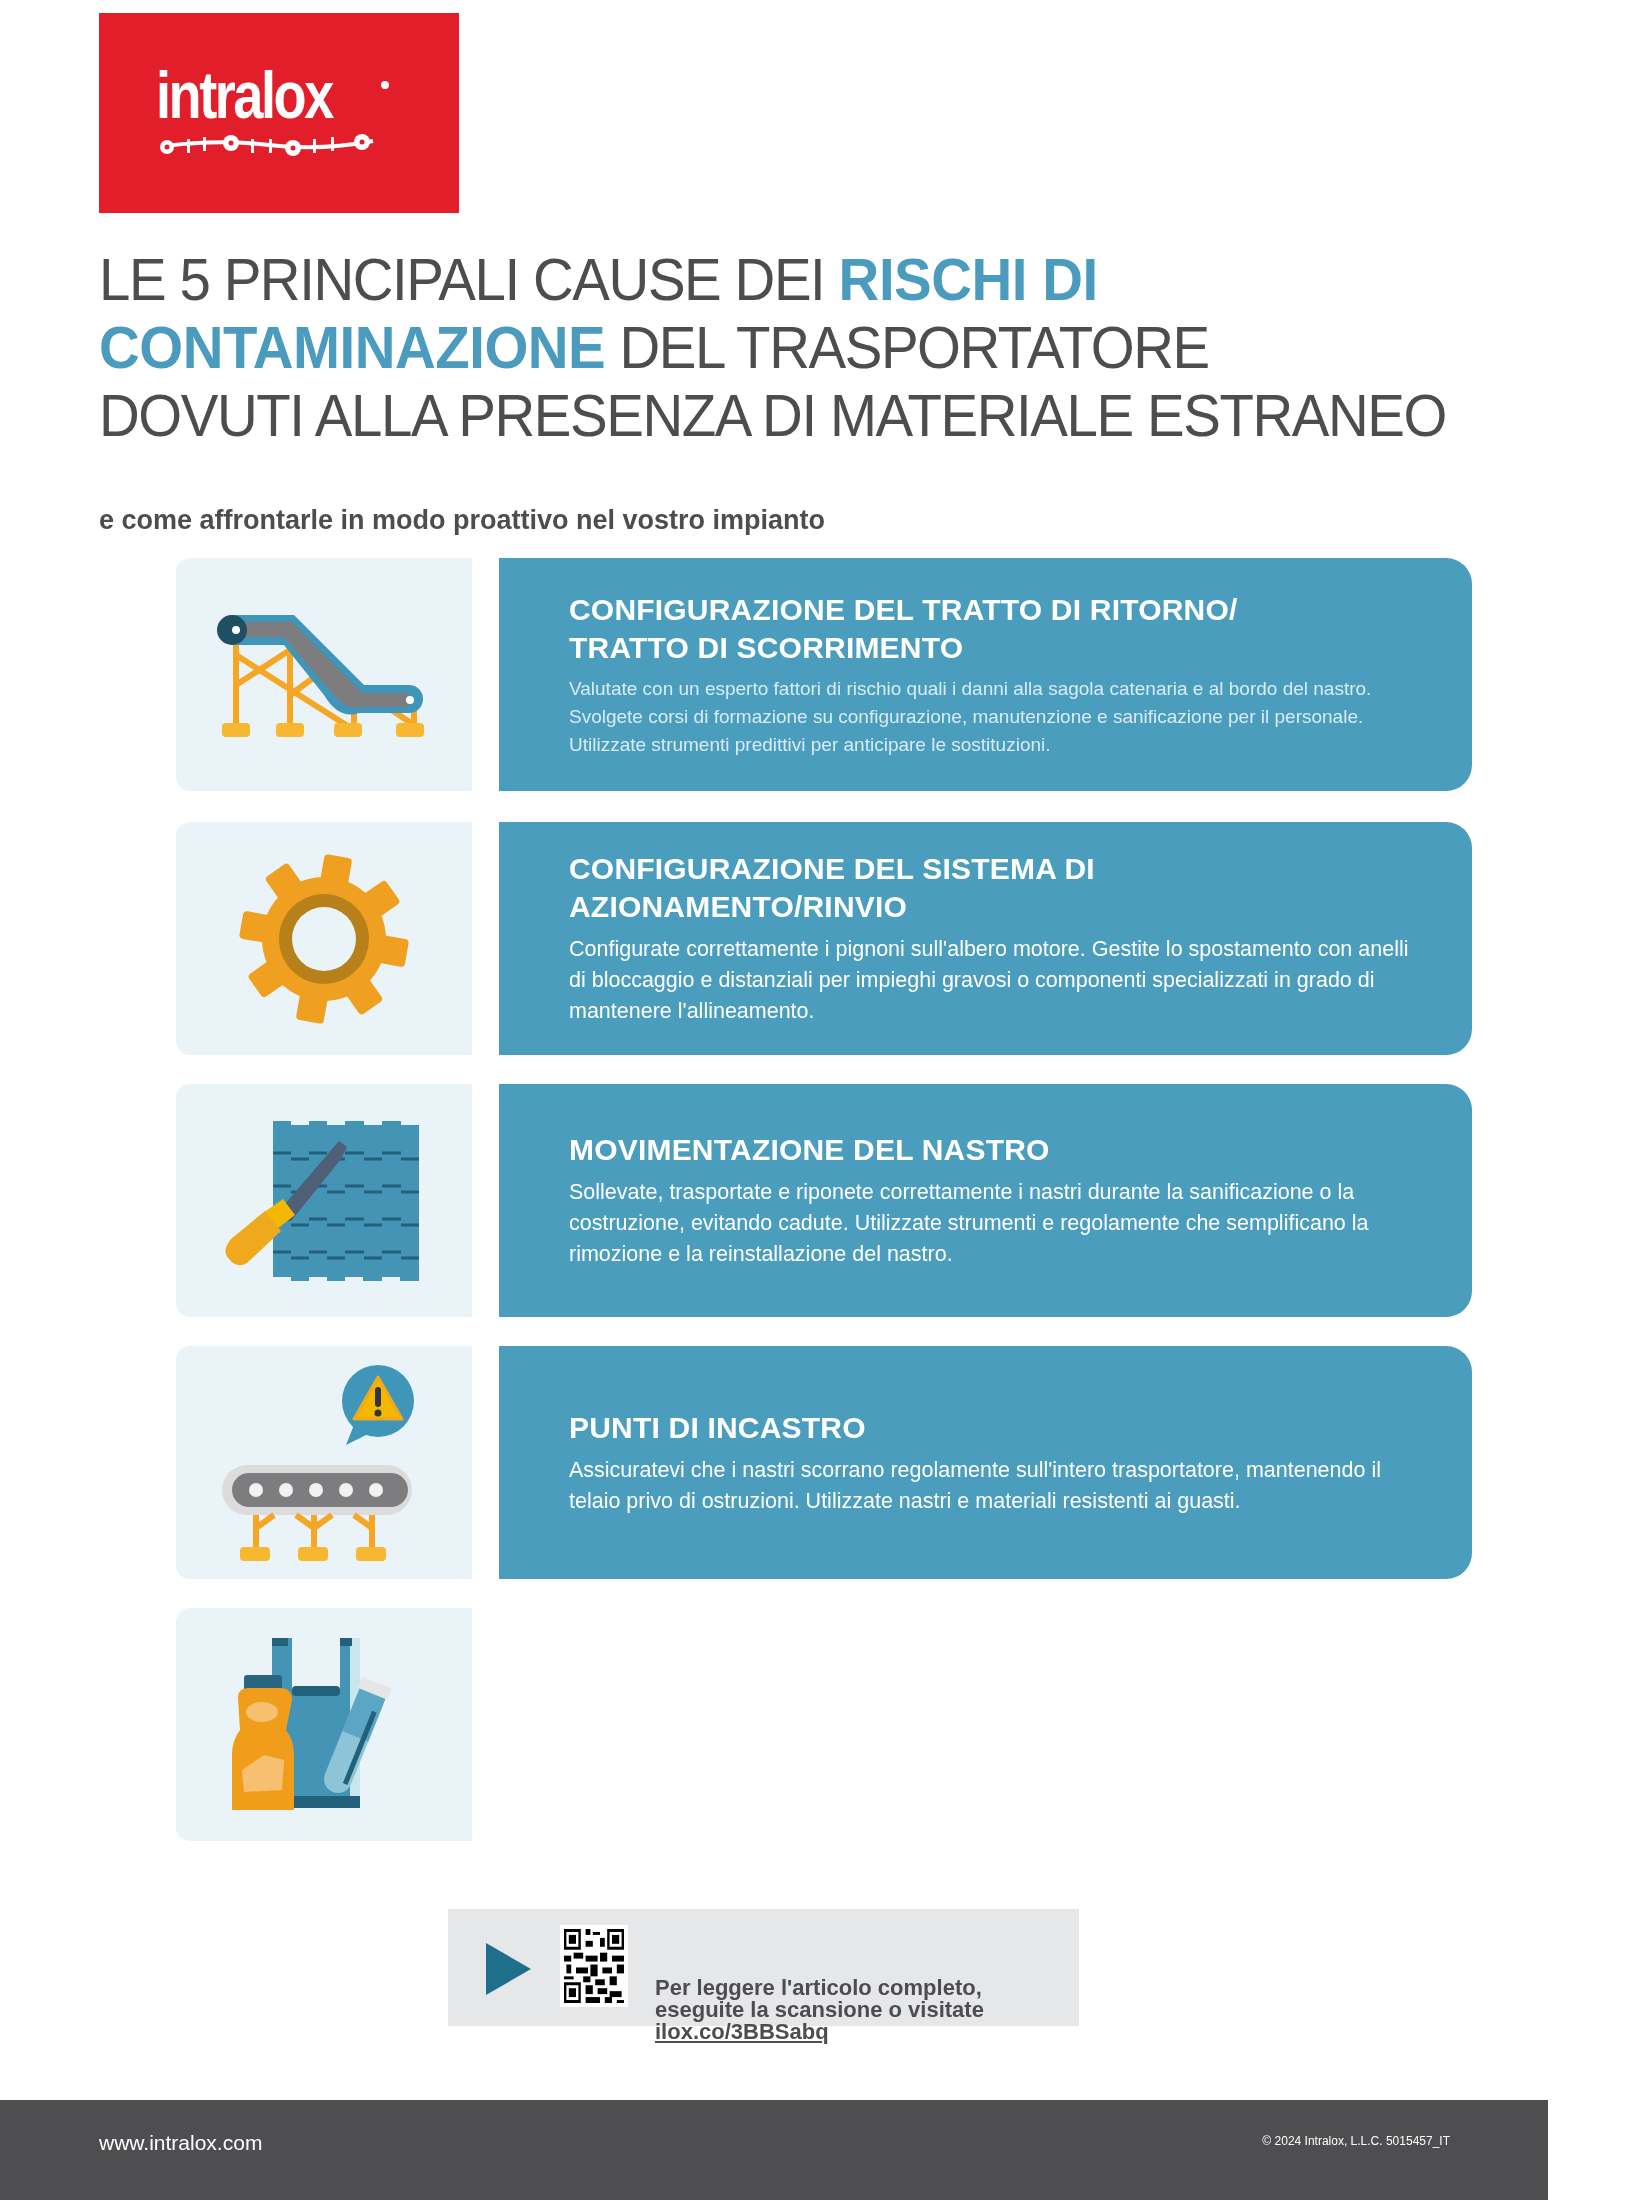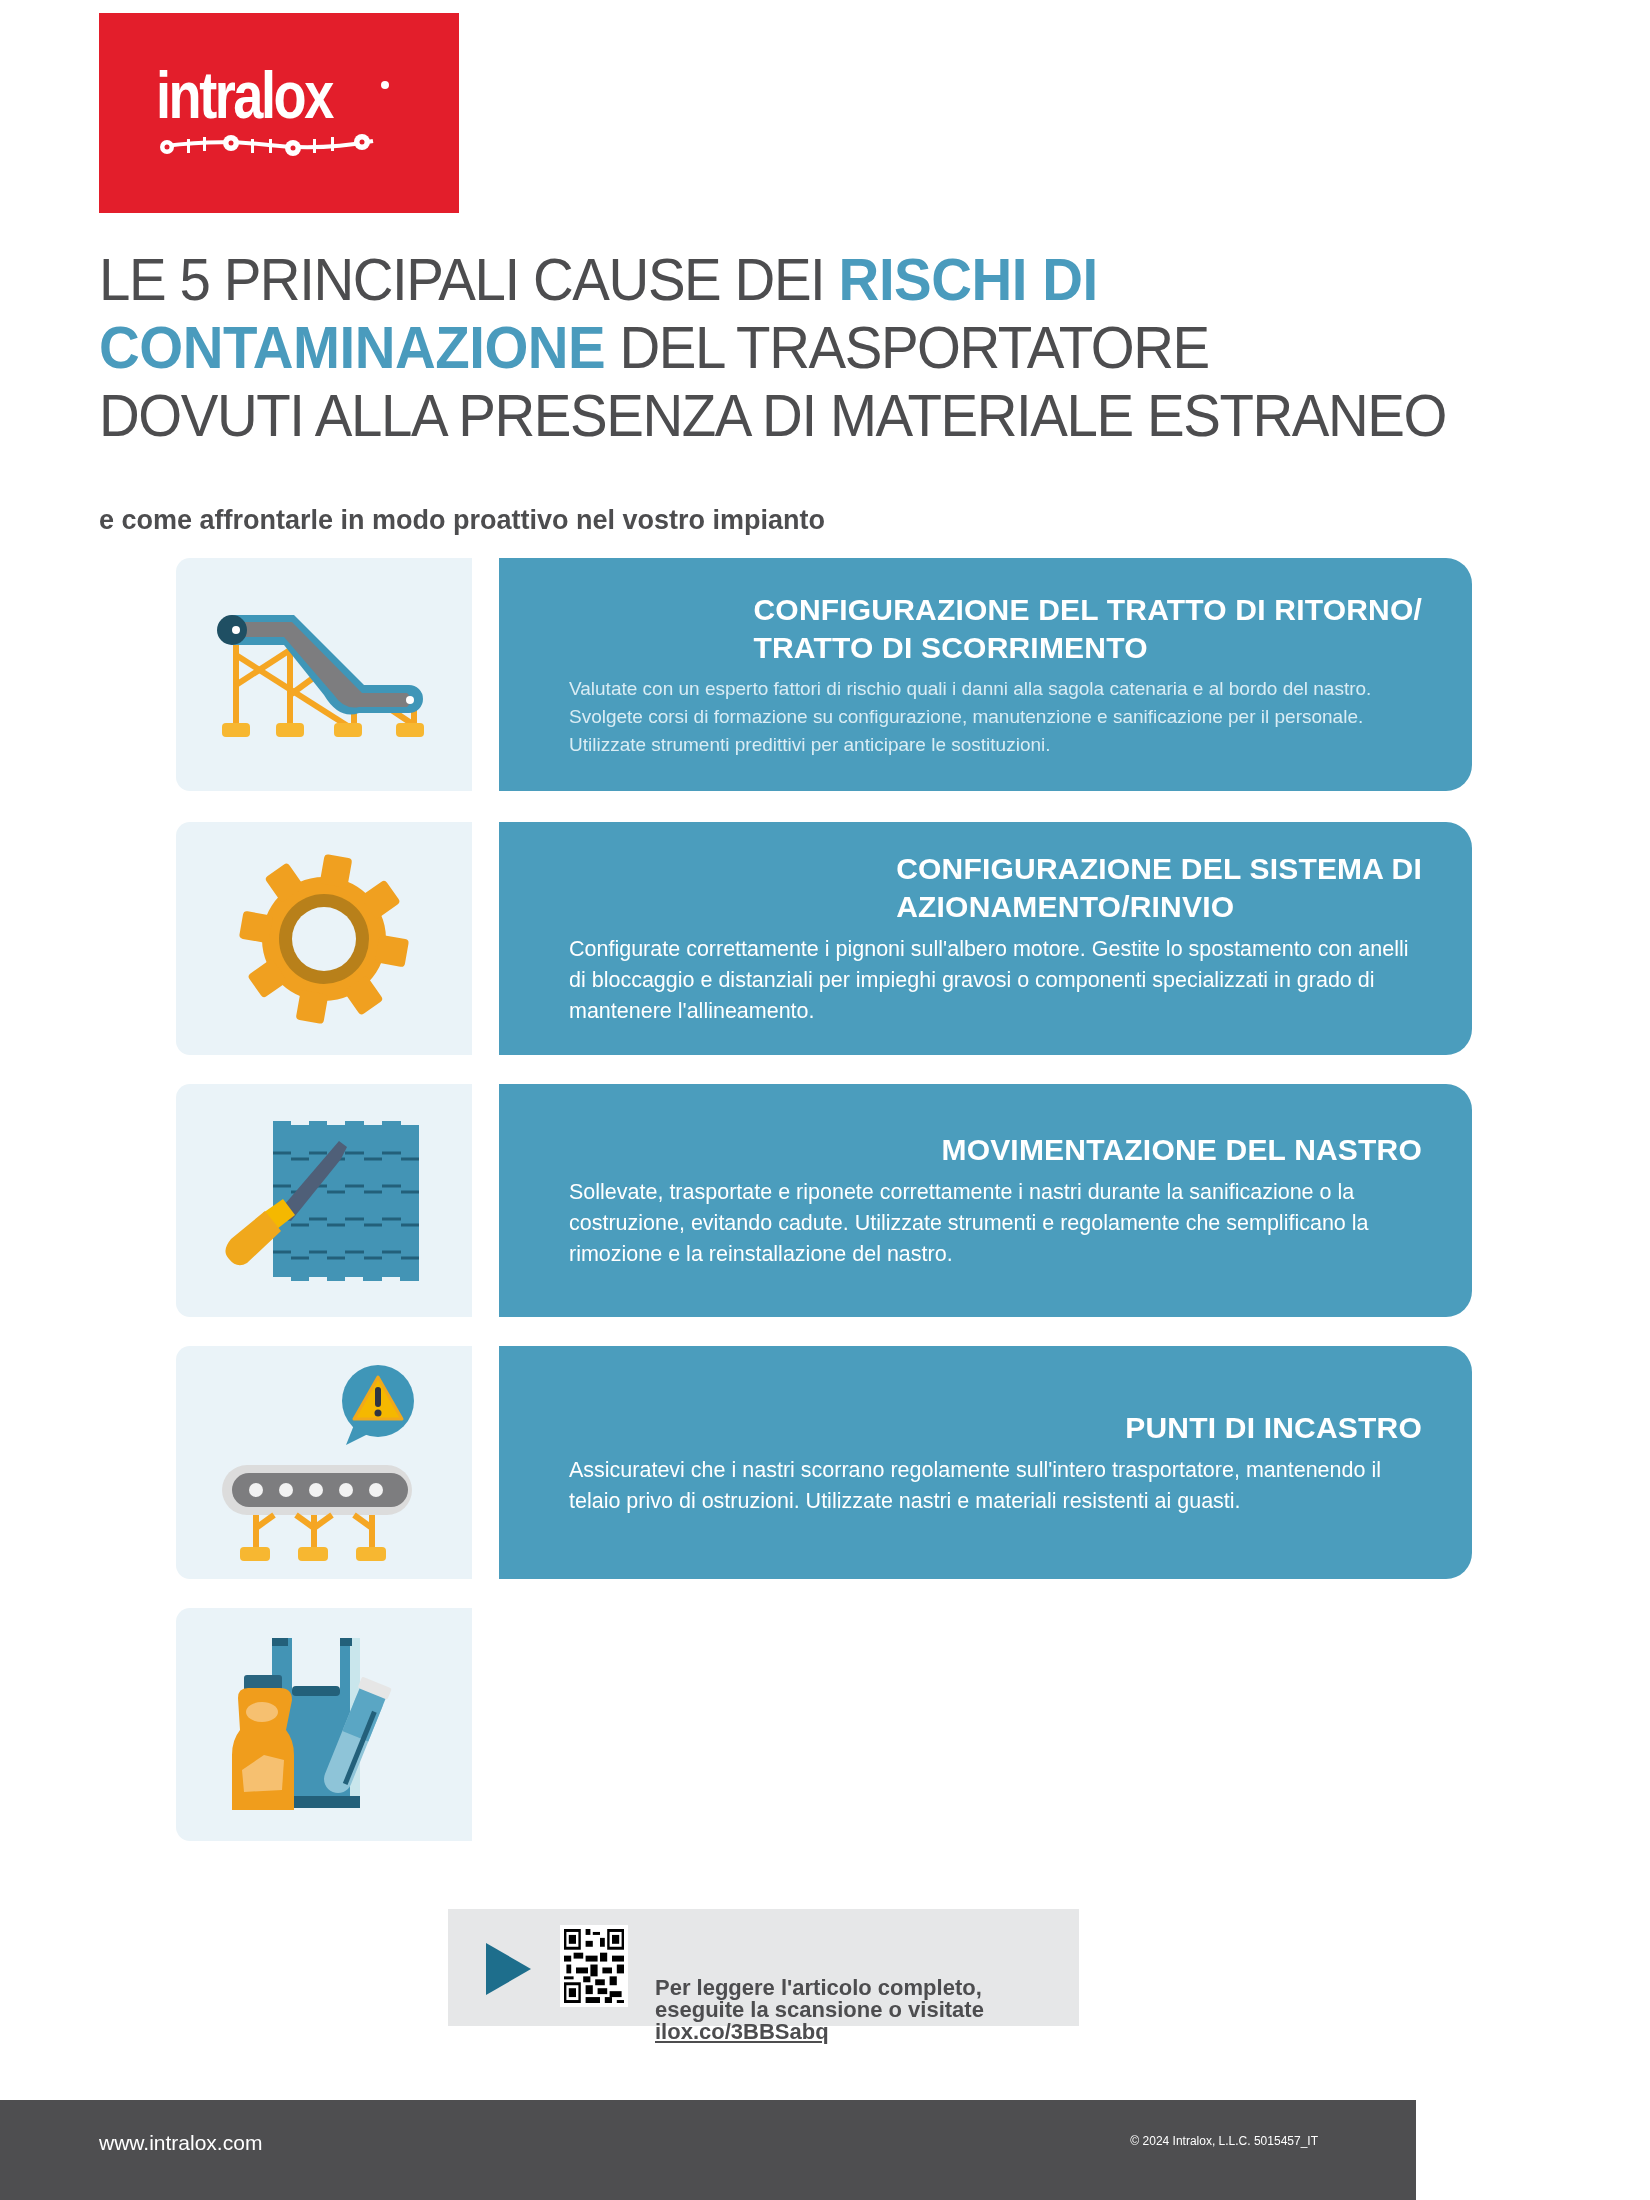--- a/index.html
+++ b/index.html
@@ -11,32 +11,32 @@
   .logo-reg { position: absolute; left: 282px; top: 68px; width: 8px; height: 8px; border-radius: 50%; background: #fff; }
   .logo-chain { position: absolute; left: 60px; top: 118px; }
 
   .title { position: absolute; left: 99px; top: 246px; width: 1460px; font-family: "Liberation Sans", sans-serif; font-size: 60px; line-height: 68px; color: #4d4d4f; font-weight: 400; letter-spacing: -1.5px; transform: scaleX(0.94); transform-origin: left top; }
   .title .hl { color: #4a9bbd; font-weight: 700; letter-spacing: -0.5px; }
 
   .subtitle { position: absolute; left: 99px; top: 505px; font-size: 27px; font-weight: 700; color: #4d4d4f; }
 
   .row { position: absolute; left: 176px; width: 1296px; height: 233px; }
   .icon-box { position: absolute; left: 0; top: 0; width: 296px; height: 233px; background: #eaf3f8; border-radius: 14px 0 0 14px; display: flex; align-items: center; justify-content: center; }
-  .card { position: absolute; left: 323px; top: 0; width: 973px; height: 233px; background: #4b9dbd; border-radius: 0 26px 26px 0; padding: 0 50px 0 70px; display: flex; flex-direction: column; justify-content: center; align-items: flex-end; }
+  .card { position: absolute; left: 323px; top: 0; width: 973px; height: 233px; background: #4b9dbd; border-radius: 0 26px 26px 0; padding: 0 50px 0 70px; display: flex; flex-direction: column; justify-content: center; }
   .card-title { font-size: 30px; line-height: 38px; font-weight: 700; color: #ffffff; letter-spacing: 0.2px; }
   .card-desc { margin-top: 8px; font-size: 21.5px; line-height: 31px; color: #ffffff; }
   .card-desc.light { font-size: 19px; line-height: 28px; color: #d9ecf4; }
 
   .cta { position: absolute; left: 448px; top: 1909px; width: 631px; height: 117px; background: #e6e7e8; }
   .cta-arrow { position: absolute; left: 38px; top: 34px; width: 0; height: 0; border-top: 26px solid transparent; border-bottom: 26px solid transparent; border-left: 45px solid #1e6e8c; }
   .cta-qr { position: absolute; left: 112px; top: 16px; width: 68px; height: 82px; background: #fff; padding: 4px; }
   .cta-text { position: absolute; left: 207px; top: 20px; font-size: 22px; line-height: 22px; font-weight: 700; color: #4d4d4f; margin-top: 48px; }
   .cta-link { text-decoration: underline; color: #4d4d4f; }
 
-  .footer { position: absolute; left: 0; top: 2100px; width: 1416px; height: 100px; background: #4e4e50; }
+  .footer { position: absolute; left: 0; top: 2100px; width: 1548px; height: 100px; background: #4e4e50; }
   .footer-url { position: absolute; left: 99px; top: 31px; font-size: 21px; color: #ffffff; }
   .footer-copy { position: absolute; right: 98px; top: 34px; font-size: 12px; color: #ffffff; }
 </style>
 </head>
 <body>
 
 <div class="logo-box">
   <div class="logo-text">intralox</div>
   <div class="logo-reg"></div>
   <svg class="logo-chain" width="220" height="30" viewBox="0 0 220 30">

